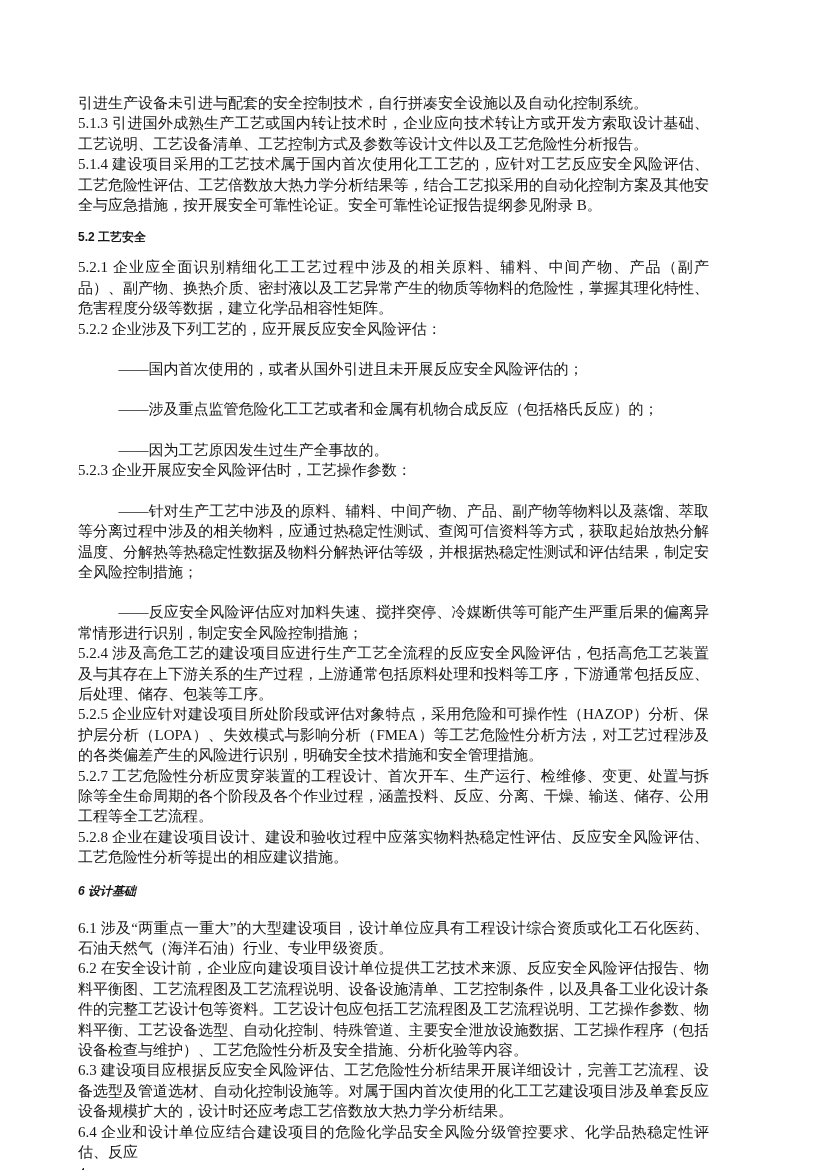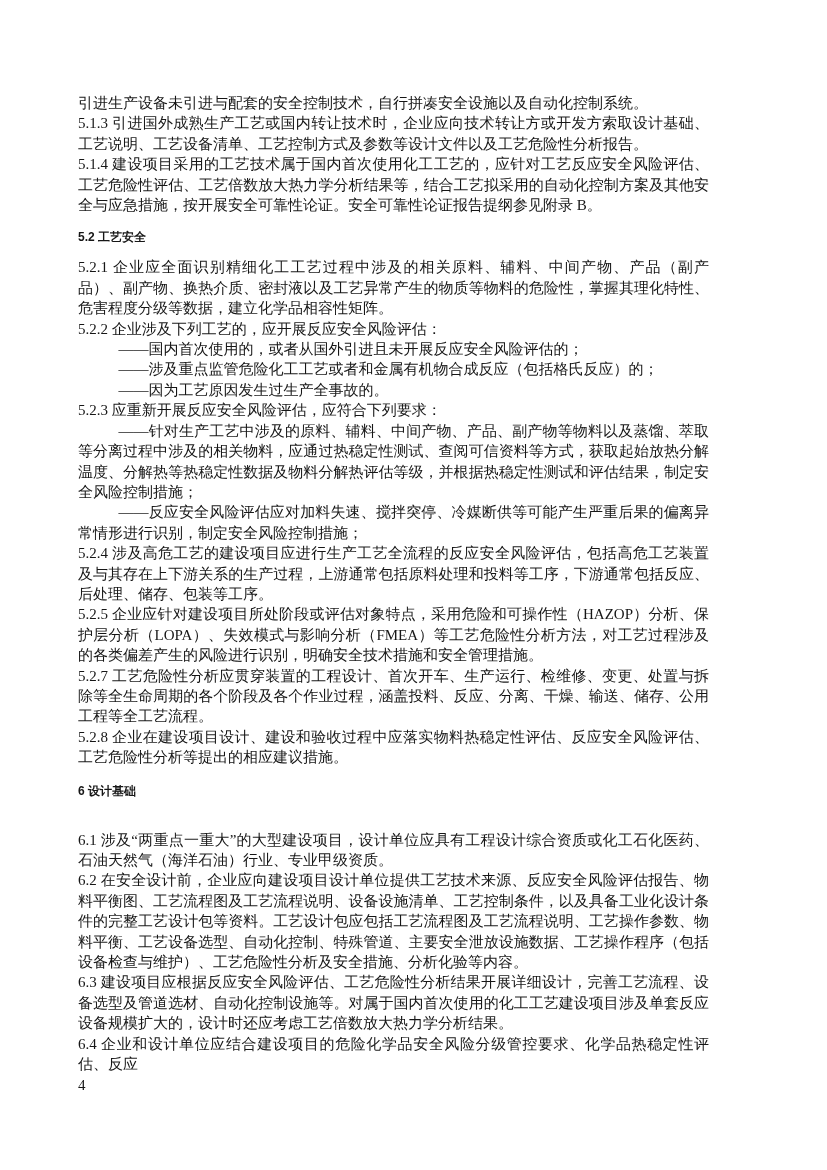--- a/index.html
+++ b/index.html
@@ -21,32 +21,34 @@
     line-height: 20.4px;
     overflow: hidden;
   }
   .content p {
     margin: 0;
     text-align: justify;
     text-justify: inter-character;
   }
   .content p.dash {
     text-indent: 2.7em;
+    margin-top: 20px;
   }
   .content h2.heading {
     font-family: "Liberation Sans", "DejaVu Sans", sans-serif;
     font-weight: bold;
     font-size: 12px;
     line-height: 21px;
   }
   .content h2.level-2 {
     margin: 12px 0 9px 0;
   }
   .content h2.level-1 {
-    margin: 13px 0 28px 0;
+    margin: 13px 0 16px 0;
+    font-style: italic;
   }
   .page-number {
     margin-top: 1px;
     text-align: left;
     font-size: 15px;
   }
 </style>
 </head>
 <body>
 
@@ -54,21 +56,21 @@
   <main class="content" id="doc-body">
       <p class="body">引进生产设备未引进与配套的安全控制技术，自行拼凑安全设施以及自动化控制系统。</p>
       <p class="body">5.1.3 引进国外成熟生产工艺或国内转让技术时，企业应向技术转让方或开发方索取设计基础、工艺说明、工艺设备清单、工艺控制方式及参数等设计文件以及工艺危险性分析报告。</p>
       <p class="body">5.1.4 建设项目采用的工艺技术属于国内首次使用化工工艺的，应针对工艺反应安全风险评估、工艺危险性评估、工艺倍数放大热力学分析结果等，结合工艺拟采用的自动化控制方案及其他安全与应急措施，按开展安全可靠性论证。安全可靠性论证报告提纲参见附录 B。</p>
       <h2 class="heading level-2">5.2 工艺安全</h2>
       <p class="body">5.2.1 企业应全面识别精细化工工艺过程中涉及的相关原料、辅料、中间产物、产品（副产品）、副产物、换热介质、密封液以及工艺异常产生的物质等物料的危险性，掌握其理化特性、危害程度分级等数据，建立化学品相容性矩阵。</p>
       <p class="body">5.2.2 企业涉及下列工艺的，应开展反应安全风险评估：</p>
       <p class="body dash">——国内首次使用的，或者从国外引进且未开展反应安全风险评估的；</p>
       <p class="body dash">——涉及重点监管危险化工工艺或者和金属有机物合成反应（包括格氏反应）的；</p>
       <p class="body dash">——因为工艺原因发生过生产全事故的。</p>
-      <p class="body">5.2.3 应重新开展反应安全风险评估，应符合下列要求：</p>
+      <p class="body">5.2.3 企业开展应安全风险评估时，工艺操作参数：</p>
       <p class="body dash">——针对生产工艺中涉及的原料、辅料、中间产物、产品、副产物等物料以及蒸馏、萃取等分离过程中涉及的相关物料，应通过热稳定性测试、查阅可信资料等方式，获取起始放热分解温度、分解热等热稳定性数据及物料分解热评估等级，并根据热稳定性测试和评估结果，制定安全风险控制措施；</p>
       <p class="body dash">——反应安全风险评估应对加料失速、搅拌突停、冷媒断供等可能产生严重后果的偏离异常情形进行识别，制定安全风险控制措施；</p>
       <p class="body">5.2.4 涉及高危工艺的建设项目应进行生产工艺全流程的反应安全风险评估，包括高危工艺装置及与其存在上下游关系的生产过程，上游通常包括原料处理和投料等工序，下游通常包括反应、后处理、储存、包装等工序。</p>
       <p class="body">5.2.5 企业应针对建设项目所处阶段或评估对象特点，采用危险和可操作性（HAZOP）分析、保护层分析（LOPA）、失效模式与影响分析（FMEA）等工艺危险性分析方法，对工艺过程涉及的各类偏差产生的风险进行识别，明确安全技术措施和安全管理措施。</p>
       <p class="body">5.2.7 工艺危险性分析应贯穿装置的工程设计、首次开车、生产运行、检维修、变更、处置与拆除等全生命周期的各个阶段及各个作业过程，涵盖投料、反应、分离、干燥、输送、储存、公用工程等全工艺流程。</p>
       <p class="body">5.2.8 企业在建设项目设计、建设和验收过程中应落实物料热稳定性评估、反应安全风险评估、工艺危险性分析等提出的相应建议措施。</p>
       <h2 class="heading level-1">6 设计基础</h2>
       <p class="body">6.1 涉及“两重点一重大”的大型建设项目，设计单位应具有工程设计综合资质或化工石化医药、石油天然气（海洋石油）行业、专业甲级资质。</p>
       <p class="body">6.2 在安全设计前，企业应向建设项目设计单位提供工艺技术来源、反应安全风险评估报告、物料平衡图、工艺流程图及工艺流程说明、设备设施清单、工艺控制条件，以及具备工业化设计条件的完整工艺设计包等资料。工艺设计包应包括工艺流程图及工艺流程说明、工艺操作参数、物料平衡、工艺设备选型、自动化控制、特殊管道、主要安全泄放设施数据、工艺操作程序（包括设备检查与维护）、工艺危险性分析及安全措施、分析化验等内容。</p>
       <p class="body">6.3 建设项目应根据反应安全风险评估、工艺危险性分析结果开展详细设计，完善工艺流程、设备选型及管道选材、自动化控制设施等。对属于国内首次使用的化工工艺建设项目涉及单套反应设备规模扩大的，设计时还应考虑工艺倍数放大热力学分析结果。</p>

